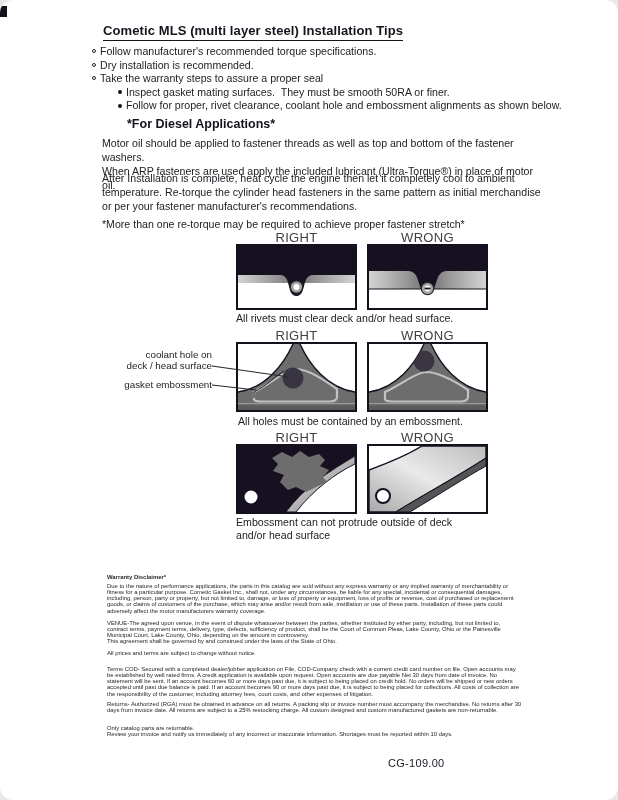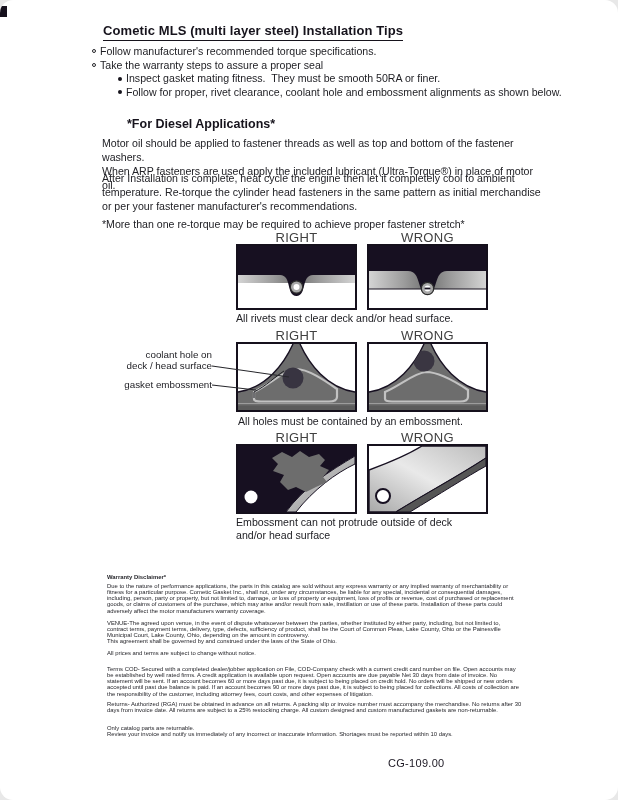--- a/index.html
+++ b/index.html
@@ -51,25 +51,29 @@
 
   <div class="title">Cometic MLS (multi layer steel) Installation Tips</div>
 
   <div class="bullets">
     <div class="b-row">
       <span class="o-marker"></span>
       <span>Follow manufacturer's recommended torque specifications.</span>
     </div>
     <div class="b-row">
       <span class="o-marker"></span>
+      <span>Dry installation is recommended.</span>
+    </div>
+    <div class="b-row">
+      <span class="o-marker"></span>
       <span>Take the warranty steps to assure a proper seal</span>
     </div>
     <div class="b-row sub">
       <span class="f-marker"></span>
-      <span>Inspect gasket mating fitness.  They must be smooth 50RA or finer.</span>
+      <span>Inspect gasket mating surfaces.  They must be smooth 50RA or finer.</span>
     </div>
     <div class="b-row sub">
       <span class="f-marker"></span>
       <span>Follow for proper, rivet clearance, coolant hole and embossment alignments as shown below.</span>
     </div>
   </div>
 
   <div class="diesel-heading">*For Diesel Applications*</div>
   <div class="para p1">Motor oil should be applied to fastener threads as well as top and bottom of the fastener washers.
 When ARP fasteners are used apply the included lubricant (Ultra-Torque®) in place of motor oil.</div>

